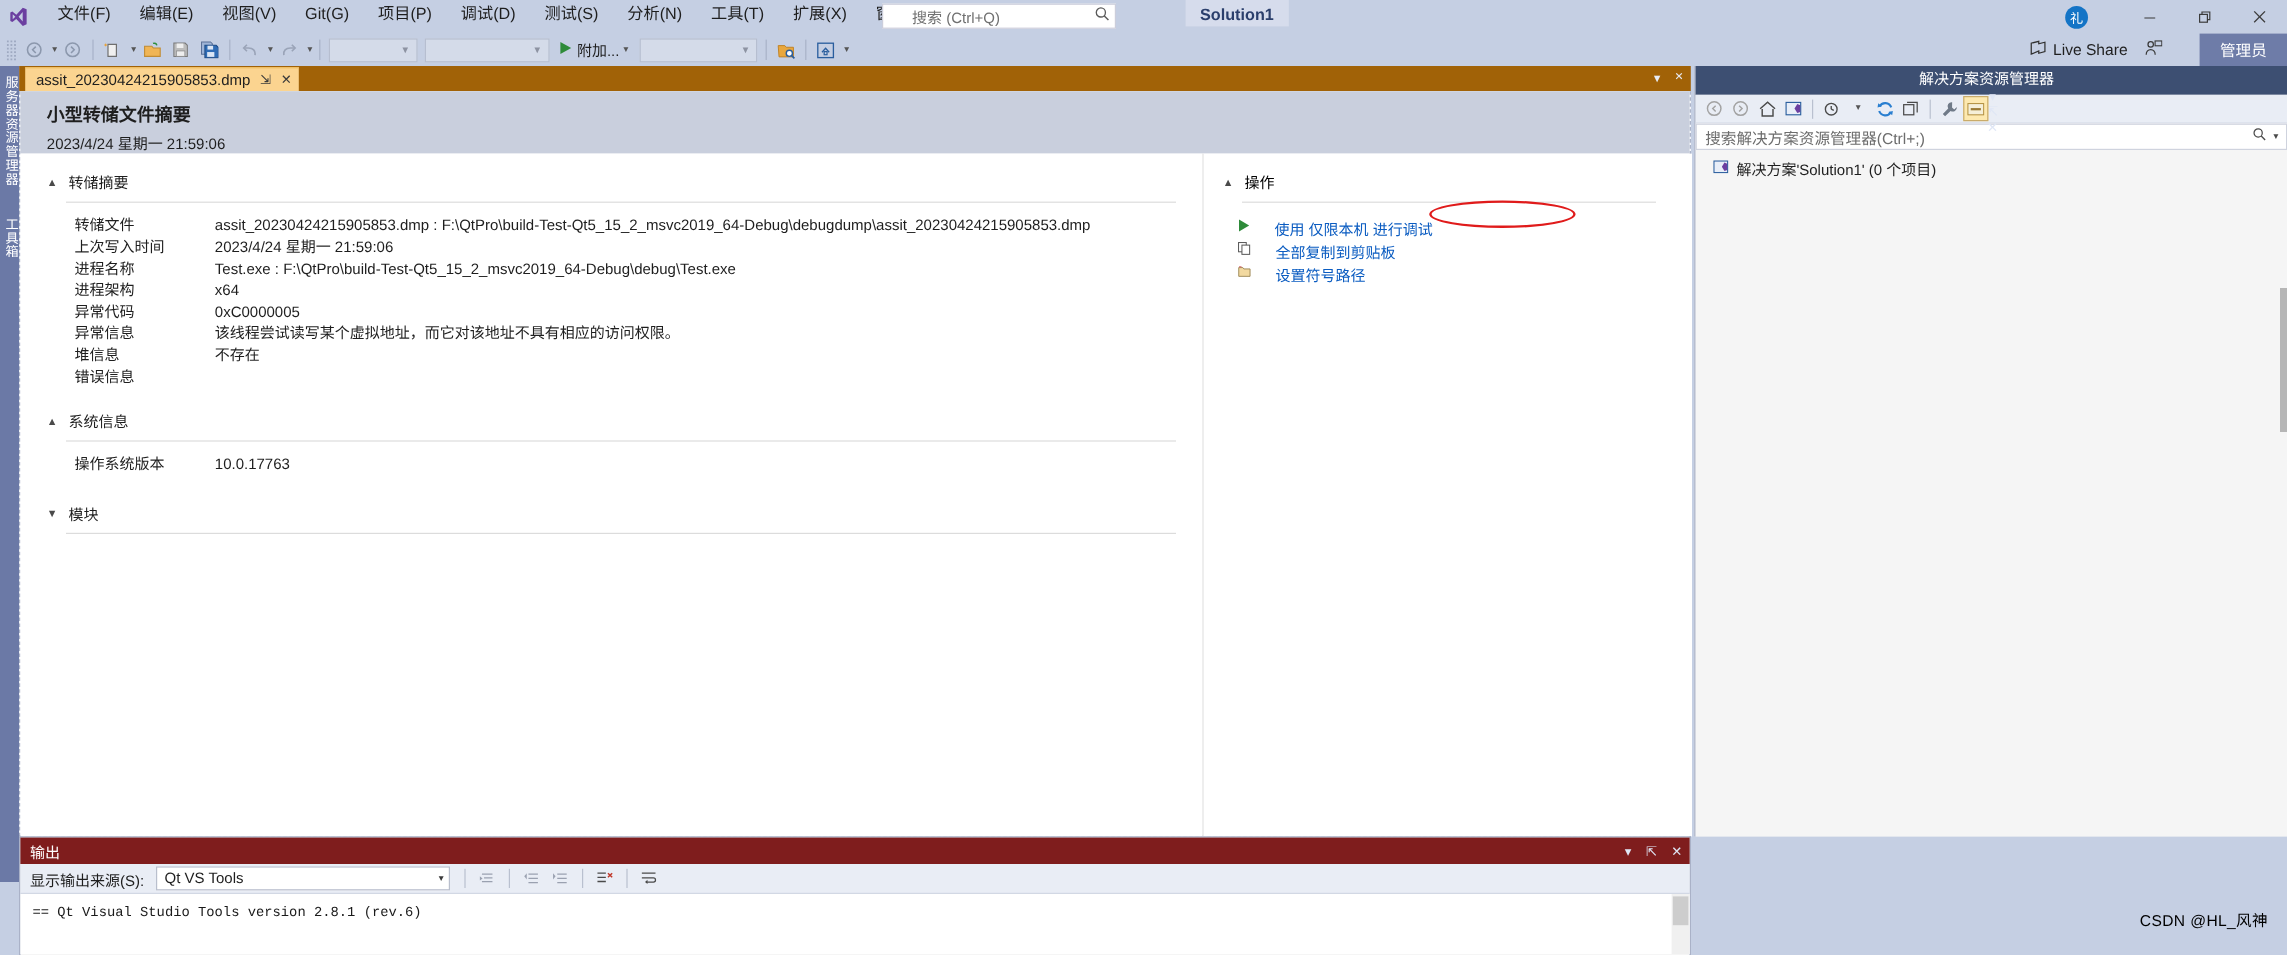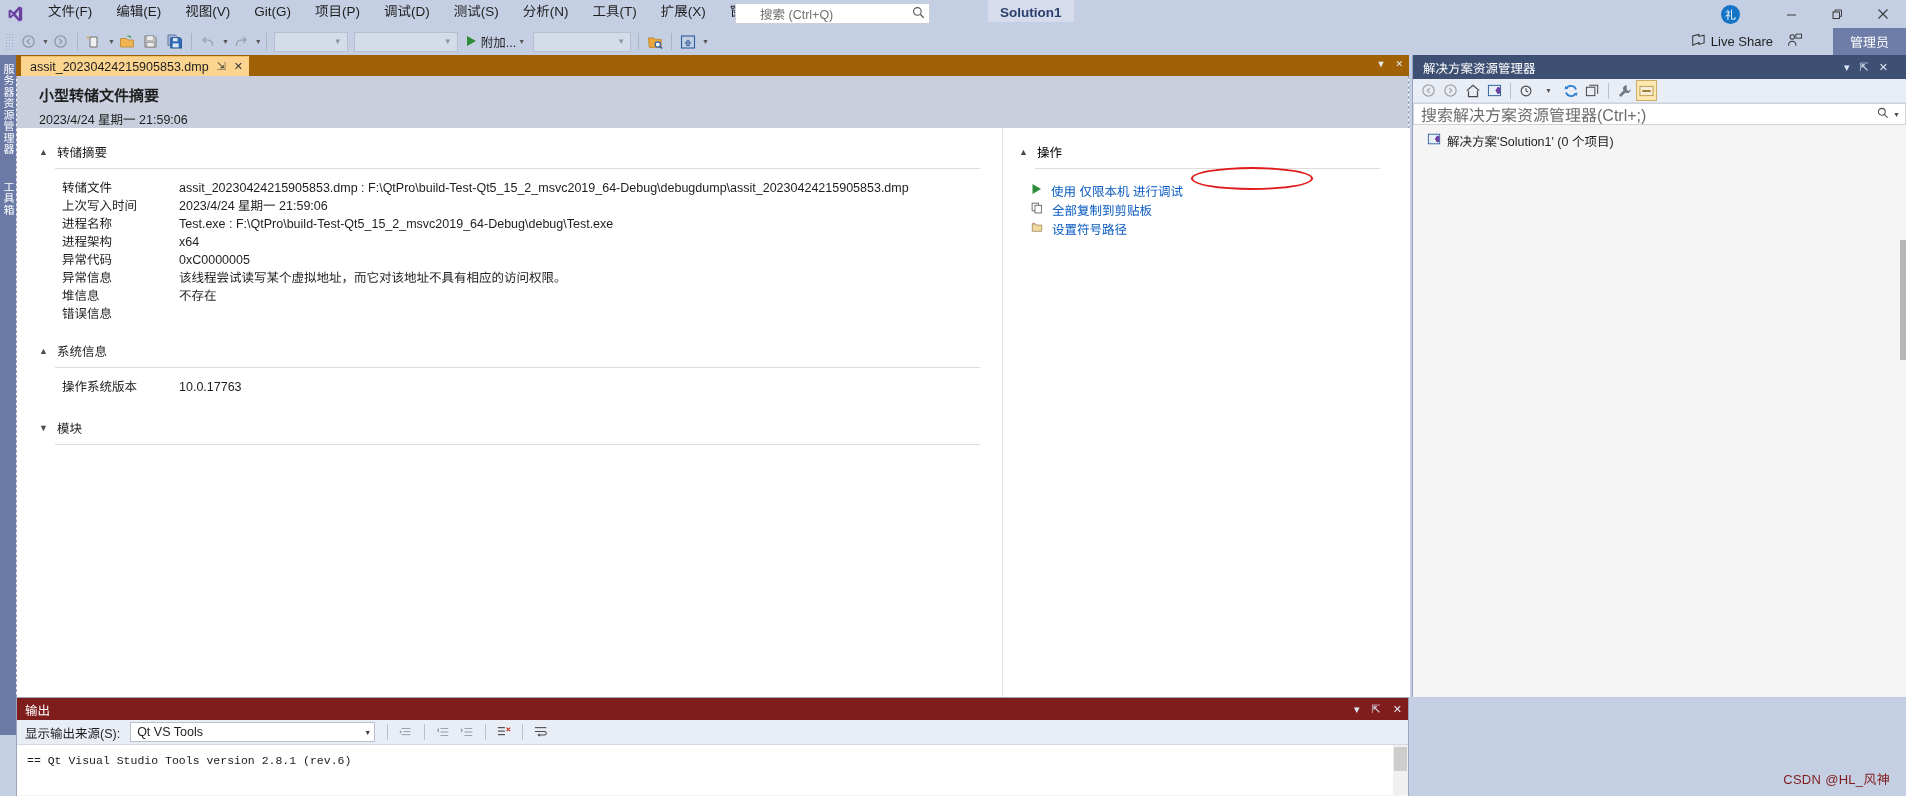--- a/index.html
+++ b/index.html
@@ -148,53 +148,53 @@
   .rule { height: 1px; background: #dcdcdc; margin: 7px 22px 0 38px; }
 
   .kvlist { margin-top: 10px; }
   .kvrow { display: flex; font-size: 12.5px; color: #1e1e1e; line-height: 18px; }
   .kvrow .k { width: 162px; padding-left: 45px; white-space: nowrap; }
   .kvrow .v { flex: 1; white-space: nowrap; }
 
   .act-head { display: flex; align-items: center; gap: 9px; padding-left: 16px; margin-top: 14px; }
   .act-rule { height: 1px; background: #dcdcdc; margin: 7px 30px 0 32px; }
   .act-list { margin-top: 12px; padding-left: 28px; }
-  .act-item { display: flex; align-items: center; gap: 9px; height: 18px; margin-bottom: 0px; }
+  .act-item { display: flex; align-items: center; gap: 20px; height: 18px; margin-bottom: 0px; }
   .act-item .lnk { font-size: 12.5px; color: #0b5cc1; white-space: nowrap; }
 
   .annot-ellipse {
     position: absolute; left: 1191px; top: 167px;
     width: 122px; height: 23px;
     border: 2px solid #e01b1b; border-radius: 50%;
     pointer-events: none;
   }
 
   
   .se-panel {
     position: absolute; left: 1412px; top: 55px; width: 494px; height: 642px;
     background: #f5f5f5; border-left: 1px solid #9aa4bd;
   }
   .se-title {
     height: 24px; background: #3d4f72; color: #ffffff;
-    display: flex; align-items: center; padding: 0 18px 0 10px; font-size: 12.5px;
+    display: flex; align-items: center; padding: 0 18px 0 10px; font-size: 12.5px; flex-direction: column;
   }
   .se-title .sp { flex: 1; }
   .se-title .ti { margin-left: 10px; font-size: 11px; color:#dfe6f5; }
   .se-toolbar {
     height: 24px; background: #e9edf5; display: flex; align-items: center; padding-left: 5px; gap: 1px;
     border-bottom: 1px solid #d8dde8;
   }
   .se-tb { width: 21px; height: 21px; display: flex; align-items: center; justify-content: center; color:#5a5a5a; }
   .se-tb.active { background: #fde9b0; border: 1px solid #c9ab6a; }
   .se-sep { width: 1px; height: 16px; background: #b9c0cf; margin: 0 4px; }
   .se-search {
     height: 22px; background: #ffffff; border: 1px solid #cfd3de; margin: 0px;
     display: flex; align-items: center; padding: 0 5px 0 7px;
   }
-  .se-search .ph { flex: 1; font-size: 16px; color: #6d6d6d; }
+  .se-search .ph { flex: 1; font-size: 13px; color: #6d6d6d; }
   .se-tree { padding: 6px 0 0 8px; background: #f5f5f5; height: 572px; }
   .se-node { display: flex; align-items: center; gap: 6px; font-size: 12.5px; color: #1e1e1e; height: 19px; padding-left: 6px;}
 
   
   .out-panel {
     position: absolute; left: 16px; top: 697px; width: 1393px; height: 99px;
     background: #f5f5f5; border: 1px solid #9aa4bd; border-bottom: none;
   }
   .out-title {
     height: 22px; background: #7f1d1d; color: #ffffff;
@@ -224,22 +224,22 @@
     background: #f0f0f0;
   }
   .out-thumb { position: absolute; right: 1px; top: 2px; width: 13px; height: 24px; background: #cdcdcd; }
 
   
   .right-scroll {
     position: absolute; right: 0px; top: 240px; width: 6px; height: 120px; background: #b6b6b6;
   }
 
   .watermark {
-    position: absolute; right: 16px; bottom: 8px;
-    font-size: 13px; color: #7f1d1d; letter-spacing: .3px;
+    position: absolute; right: 16px; bottom: 20px;
+    font-size: 13px; color: #000000; letter-spacing: .3px;
   }
 </style>
 </head>
 <body>
 
 <div id="app">
 
   <div class="titlebar">
     <div class="vs-logo">
       <svg width="18" height="18" viewBox="0 0 18 18">

